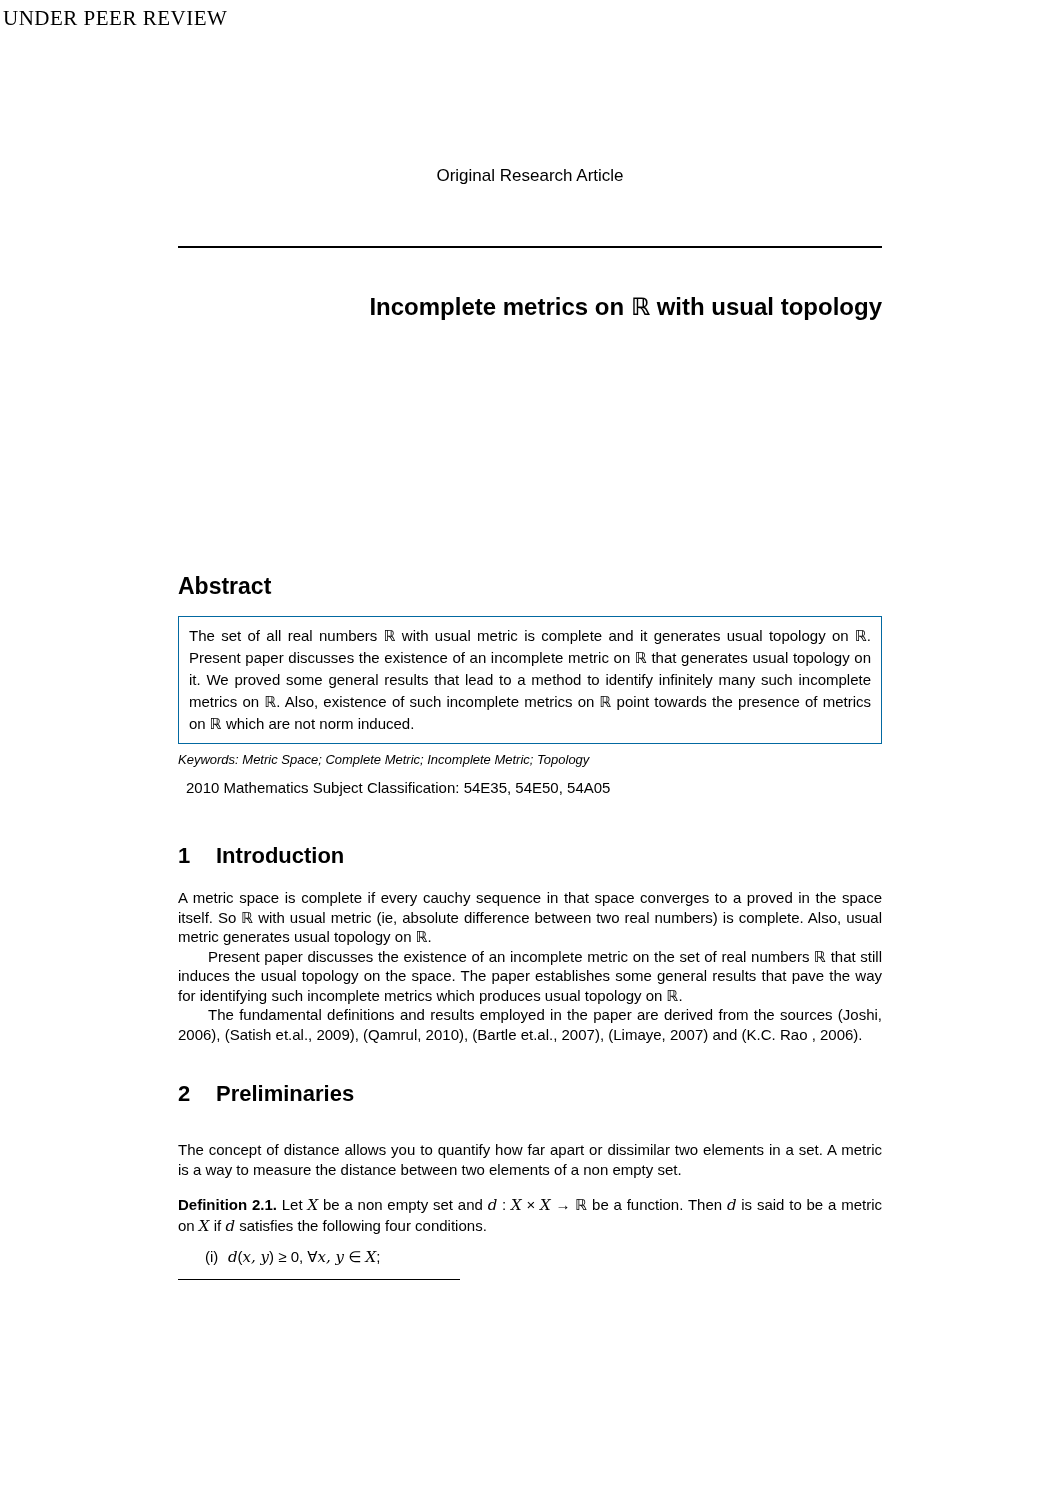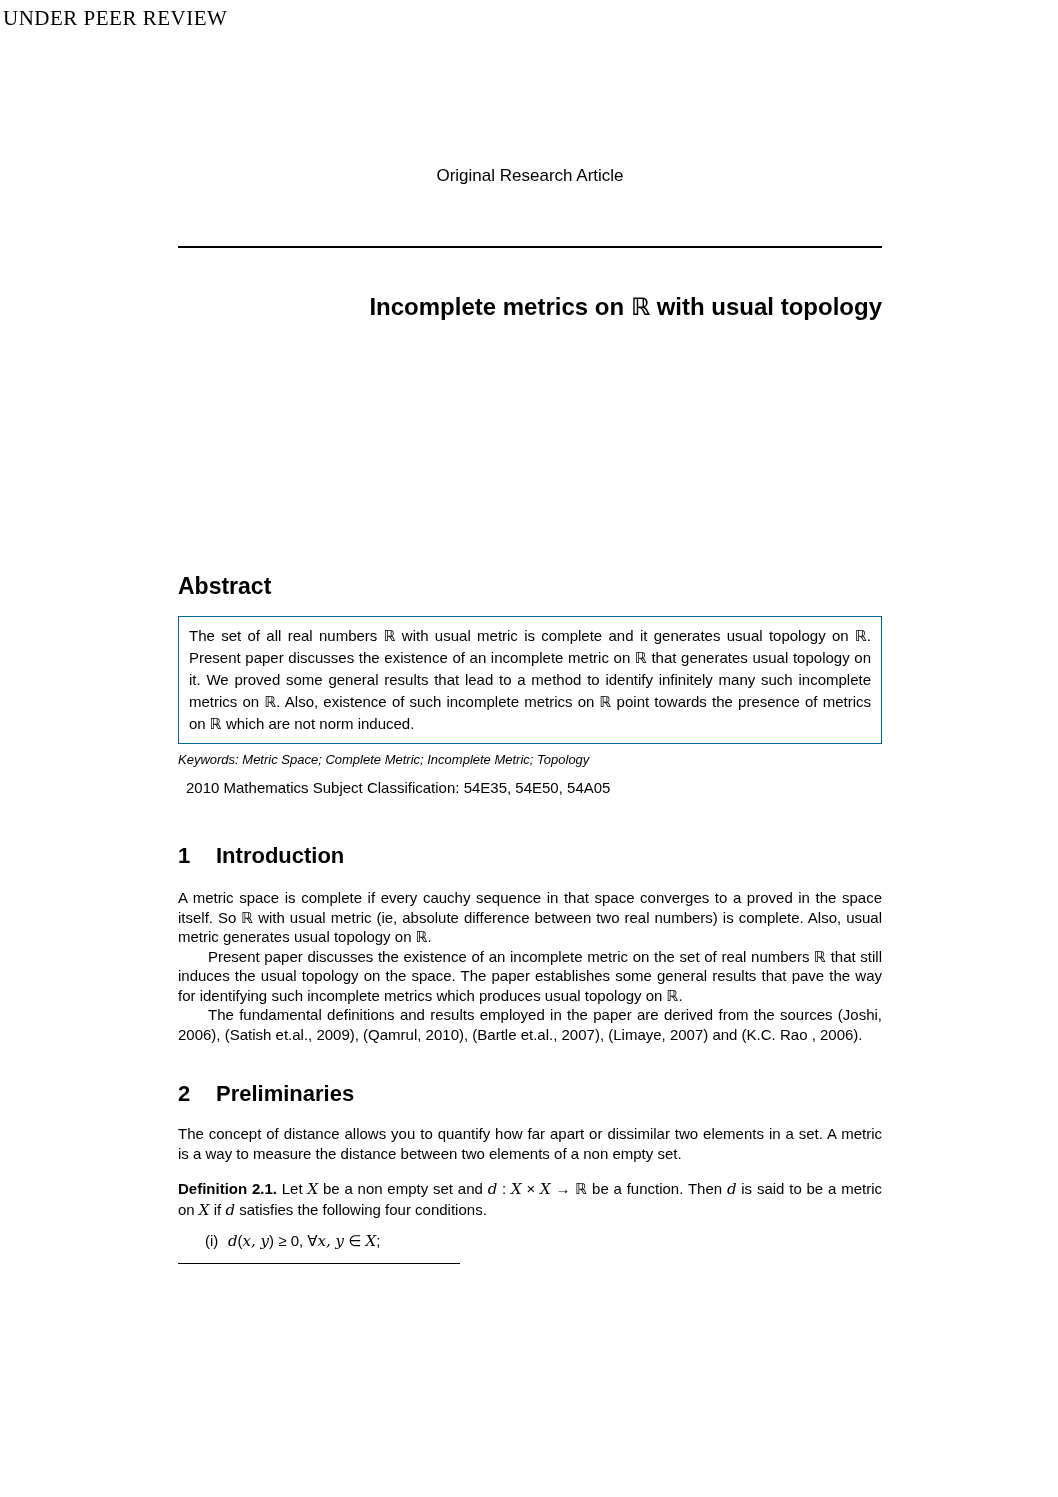--- a/index.html
+++ b/index.html
@@ -49,21 +49,21 @@
     font-size: 13px; line-height: 20px;
   }
   .msc { margin-top: 8px; font-size: 15px; line-height: 20px; margin-left: 8px; }
   .section-heading { font-size: 22px; font-weight: bold; line-height: 28px; }
   .sec-intro { margin-top: 44px; }
   .sec-prelim { margin-top: 36px; }
   .sec-num { display: inline-block; min-width: 38px; }
   .para { font-size: 15px; line-height: 19.5px; text-align: justify; }
   .first-para { margin-top: 18px; }
   .indent { text-indent: 30px; }
-  .prelim-para { margin-top: 16px; }
+  .prelim-para { margin-top: 32px; }
   .definition { margin-top: 16px; font-size: 15px; line-height: 19.5px; text-align: justify; }
   .item { margin-top: 11px; margin-left: 27px; font-size: 15px; line-height: 20px; }
   .item-label { display: inline-block; min-width: 23px; }
   .footnote-rule {
     margin-top: 12px; height: 1px; width: 282px;
     background: #000000; border: none;
   }
   .bold { font-weight: bold; }
   .math { font-style: italic; font-family: "DejaVu Serif", serif; }
 </style>

